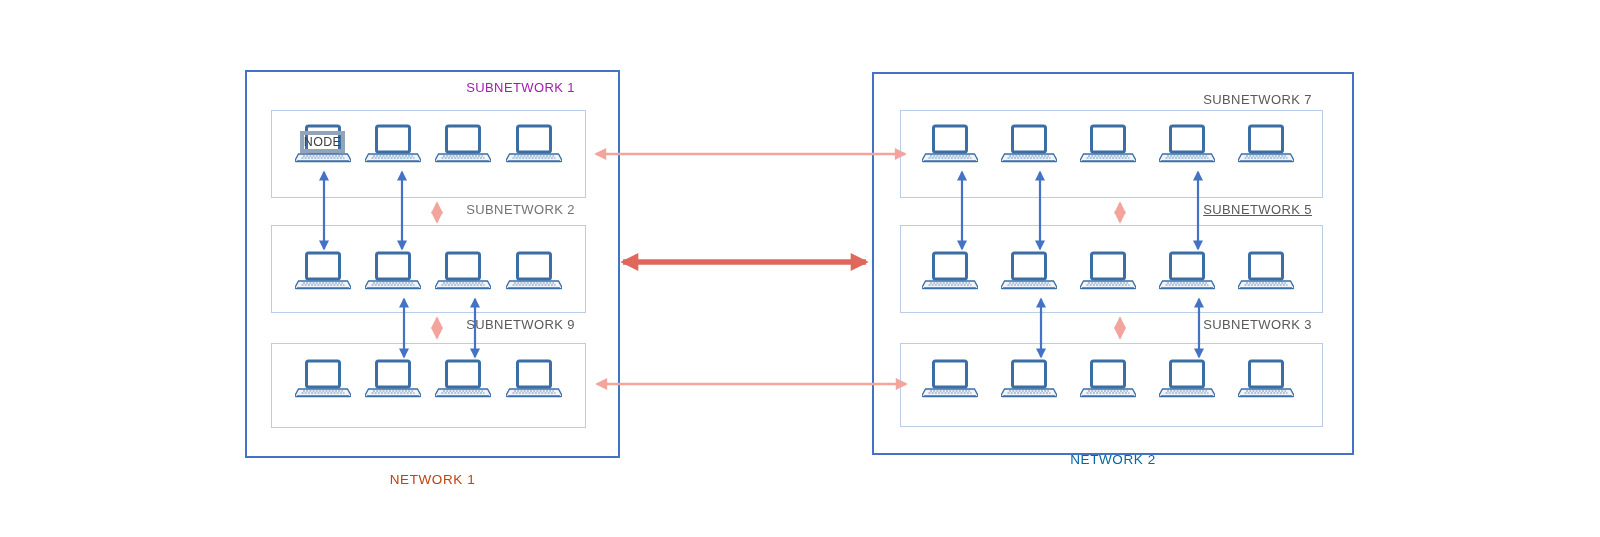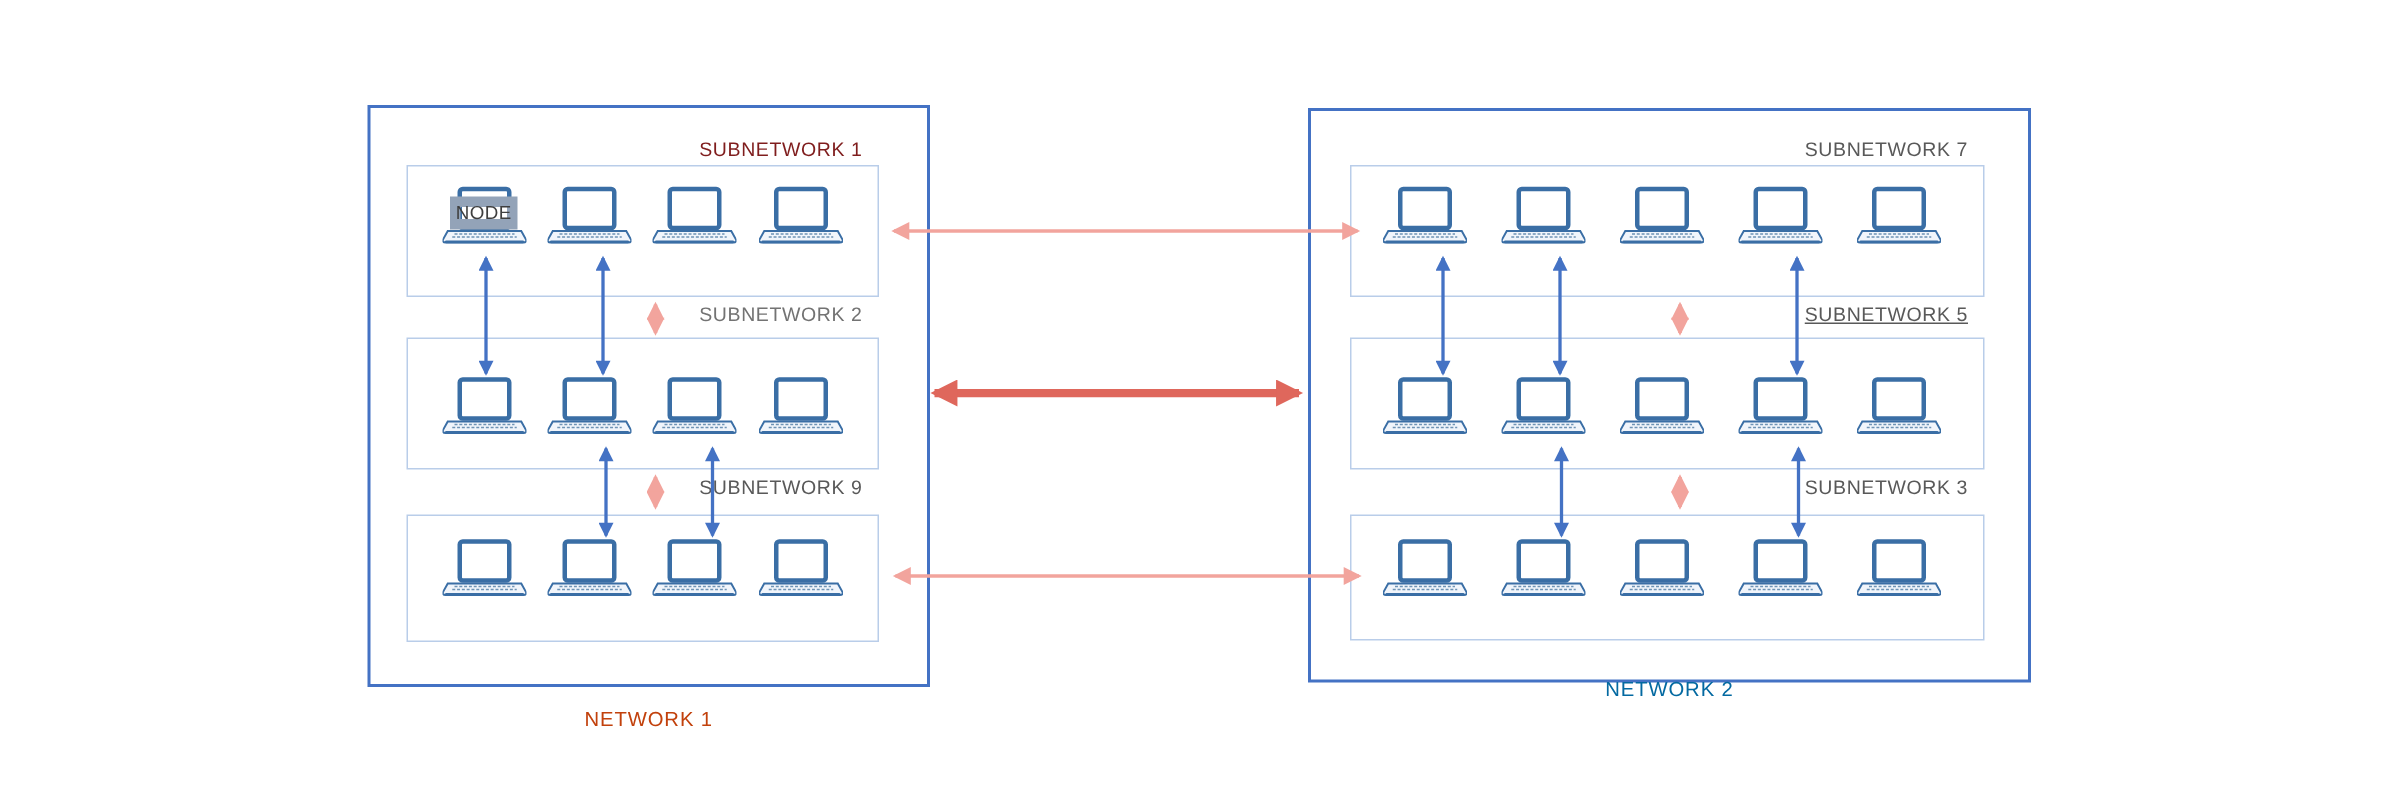--- a/index.html
+++ b/index.html
@@ -38,21 +38,21 @@
     letter-spacing:0.6px;
     color:#595959;
     text-align:center;
     white-space:nowrap;
     line-height:16px;
   }
   .laptop{position:absolute;width:56px;height:40px;}
   .node-tag{
     position:absolute;
     box-sizing:border-box;
-    border:7px solid #a16207;
+    border:4px solid #a16207;
     font-size:12.5px;
     letter-spacing:0.3px;
     color:#3f3f3f;
     display:flex;
     align-items:center;
     justify-content:center;
     overflow:visible;
     background:transparent;
     line-height:1;
   }
@@ -63,21 +63,21 @@
   }
 </style>
 </head>
 <body>
 
 <div class="canvas">
   <div id="boxes-layer">
       <div class="net-box" style="left: 245px; top: 70px; width: 375px; height: 388px; border-color: rgb(68, 114, 196);"></div>
       <div class="net-label" style="left: 245px; top: 472px; width: 375px; color: #c2410c;">NETWORK 1</div>
       <div class="sub-box" style="left: 271px; top: 110px; width: 315px; height: 88px; border-color: rgb(185, 205, 233);"></div>
-      <div class="sub-label" style="left: 271px; top: 92px; width: 304px; color: #7f1d1d;">SUBNETWORK 1</div>
+      <div class="sub-label" style="left: 271px; top: 80px; width: 304px; color: #a21caf;">SUBNETWORK 1</div>
       <div class="laptop" style="left: 295px; top: 124px;"><svg width="56" height="40" viewBox="0 0 56 40" xmlns="http://www.w3.org/2000/svg">
           <rect x="11.5" y="2" width="33" height="26" rx="2" fill="#FFFFFF" stroke="#3A6EA5" stroke-width="3"></rect>
           <path d="M3.5,30 L52.5,30 L55.6,35.6 C56.2,36.9 55.5,37.7 54,37.7 L2,37.7 C0.5,37.7 -0.2,36.9 0.4,35.6 Z" fill="#F1F5FB" stroke="#3A6EA5" stroke-width="1.3"></path>
           <path d="M8,32 h40 M6.5,34 h43" fill="none" stroke="#6E93B5" stroke-width="1" stroke-dasharray="2 1.2"></path>
           <path d="M2.5,37.2 h51" fill="none" stroke="#3A6EA5" stroke-width="1.8" stroke-linecap="round"></path>
         </svg></div>
       <div class="node-tag" style="left: 300px; top: 131px; width: 45px; height: 22px; border-color: rgb(147, 163, 184); color: rgb(63, 63, 63);">NODE</div>
       <div class="laptop" style="left: 365px; top: 124px;"><svg width="56" height="40" viewBox="0 0 56 40" xmlns="http://www.w3.org/2000/svg">
           <rect x="11.5" y="2" width="33" height="26" rx="2" fill="#FFFFFF" stroke="#3A6EA5" stroke-width="3"></rect>
           <path d="M3.5,30 L52.5,30 L55.6,35.6 C56.2,36.9 55.5,37.7 54,37.7 L2,37.7 C0.5,37.7 -0.2,36.9 0.4,35.6 Z" fill="#F1F5FB" stroke="#3A6EA5" stroke-width="1.3"></path>

